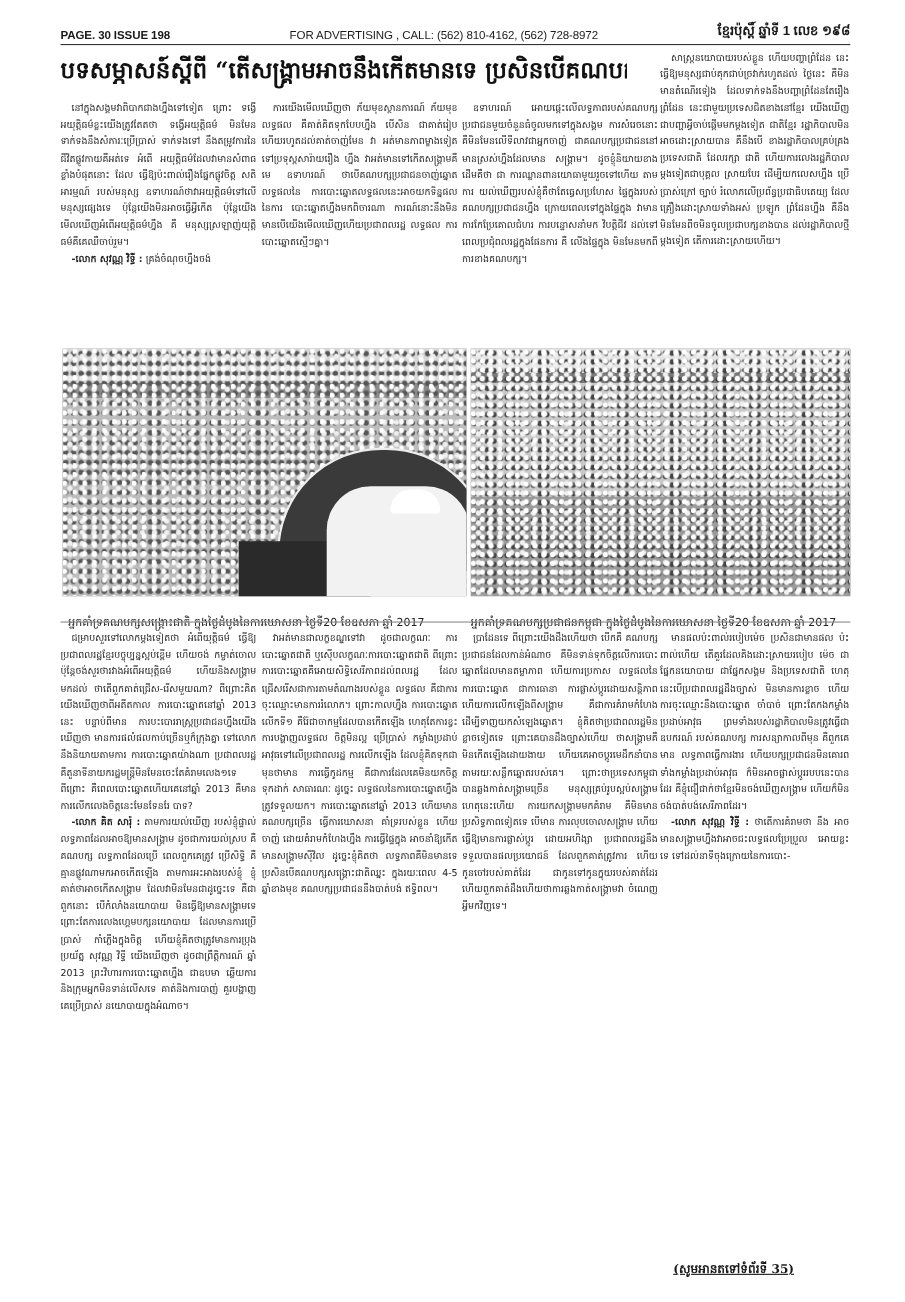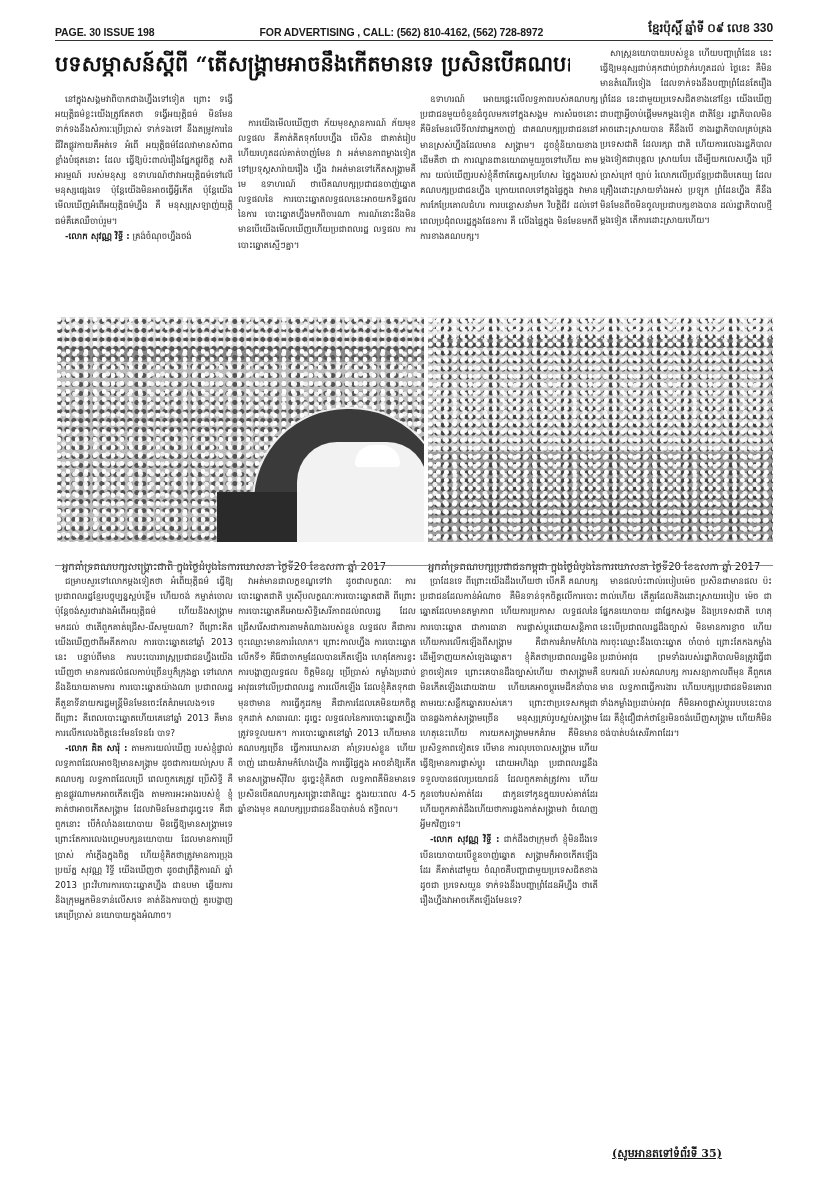--- a/index.html
+++ b/index.html
@@ -2,21 +2,21 @@
 <html><head>
 <meta charset="utf-8">
 <style>
   html, body { margin: 0; padding: 0; background: #ffffff; }
   body { width: 823px; height: 1184px; position: relative; overflow: hidden;
          font-family: "DejaVu Sans", sans-serif; color: #1a1a1a; }
   .header { position: absolute; left: 55px; top: 22px; width: 718px; height: 16px;
             border-bottom: 1.5px solid #333; display: flex; justify-content: space-between;
             align-items: flex-end; font-family: "Liberation Sans", sans-serif; font-weight: bold;
             font-size: 10.5px; letter-spacing: -0.1px; padding-bottom: 2px; gap: 16px; }
-  .header .mid { font-weight: bold; }
+  .header .mid { font-weight: normal; }
   .header .right { font-size: 12px; }
   .headline { position: absolute; left: 55px; top: 44px; width: 515px; height: 40px;
               font-family: "DejaVu Serif", serif; font-weight: bold; font-size: 21px;
               line-height: 40px; white-space: nowrap; overflow: hidden; color: #111; }
   .col { position: absolute; font-size: 8.6px; line-height: 15.2px; text-align: justify;
          color: #222; overflow: hidden; }
   .col p { margin: 0; text-indent: 10px; }
   .speaker { font-weight: bold; }
   .photo { position: absolute; top: 317px; height: 225px; overflow: hidden; background: #777; }
   .caption { position: absolute; top: 560px; font-size: 10px; line-height: 14px; white-space: nowrap;
@@ -43,30 +43,30 @@
             background: #f2f2f2; border-radius: 40px 40px 0 0; }
   .cap { position: absolute; left: 298px; top: 128px; width: 45px; height: 22px; background: #fff;
          border-radius: 20px 20px 4px 4px; }
 </style>
 </head>
 <body>
 
 <div class="header">
   <span>PAGE. 30 ISSUE 198</span>
   <span class="mid">FOR ADVERTISING ,  CALL: (562) 810-4162, (562) 728-8972</span>
-  <span class="right">ខ្មែរប៉ុស្តិ៍ ឆ្នាំទី ០៩  លេខ 330</span>
+  <span class="right">ខ្មែរប៉ុស្តិ៍ ឆ្នាំទី 1  លេខ ១៩៨</span>
 </div>
 
 <div class="headline">បទសម្ភាសន៍ស្ដីពី “តើសង្គ្រាមអាចនឹងកើតមានទេ ប្រសិនបើគណបក្ស...</div>
 
 <div class="col" style="left:55px; top:92px; width:178px; height:222px;">
   <p>នៅក្នុងសង្គមវាពិបាកជាងហ្នឹងទៅទៀត ព្រោះ ទង្វើអយុត្តិធម៌ខ្លះយើងត្រូវតែតថា ទង្វើអយុត្តិធម៌ មិនមែនទាក់ទងនឹងសំភារៈប្រើប្រាស់ ទាក់ទងទៅ នឹងតម្រូវការនៃជីវិតផ្លូវកាយគឺអត់ទេ អំពើ អយុត្តិធម៌ដែលវាមានសំពាធខ្លាំងបំផុតនោះ ដែល ធ្វើឱ្យប៉ះពាល់រឿងផ្នែកផ្លូវចិត្ត សតិអារម្មណ៍ របស់មនុស្ស ឧទាហរណ៍ថាវាអយុត្តិធម៌ទៅលើ មនុស្សផ្សេងទេ ប៉ុន្តែយើងមិនអាចធ្វើអ្វីកើត ប៉ុន្តែយើងមើលឃើញអំពើអយុត្តិធម៌ហ្នឹង គឺ មនុស្សស្រឡាញ់យុត្តិធម៌គឺគេឈឺចាប់រួម។</p>
   <p><span class="speaker">-លោក សុវណ្ណ វិទ្ធី :</span> <span>គ្រង់ចំណុចហ្នឹងចង់</span></p>
 </div>
-<div class="col" style="left:238px; top:92px; width:178px; height:222px;margin-top:24px;">
+<div class="col" style="left:238px; top:92px; width:178px; height:222px;">
   <p>ការយើងមើលឃើញថា ភ័យមុខស្ថានការណ៍ ភ័យមុខលទ្ធផល គឺគាត់គិតទុកបែបហ្នឹង បើសិន ជាគាត់រៀបហើយរហូតដល់គាត់ចាញ់មែន វា អត់មានភាពម្ខាងទៀតទៅប្រទុស្តសារ៉ាយរឿង ហ្នឹង វាអត់មានទៅកើតសង្គ្រាមគឺមេ ឧទាហរណ៍ ថាបើគណបក្សប្រជាជនចាញ់ឆ្នោត លទ្ធផលនៃ ការបោះឆ្នោតលទ្ធផលនេះអាចយកទិន្នផលនៃការ បោះឆ្នោតហ្នឹងមកពិចារណា ការណ៍នោះនឹងមិន មានបើយើងមើលឃើញហើយប្រជាពលរដ្ឋ លទ្ធផល ការបោះឆ្នោតស្មើៗគ្នា។</p>
 </div>
 <div class="col" style="left:420px; top:92px; width:178px; height:222px;">
   <p>ឧទាហរណ៍ អោយផ្ដេះលើលទ្ធភាពរបស់គណបក្ស ប្រជាជនមួយចំនួនធំចូលមកទៅក្នុងសង្គម ការសំរេចនោះ គឺមិនមែនលើទីលាវជាអ្នកចាញ់ ជាគណបក្សប្រជាជននៅមានស្រស់ហ្នឹងដែលមាន សង្គ្រាម។ ដូចខ្ញុំនិយាយខាងដើមគឺថា ជា ការឈ្លានពានយោធាមួយរួចទៅហើយ តាមការ យល់ឃើញរបស់ខ្ញុំគឺថាតែធ្វេសប្រហែស ផ្ទៃក្នុងរបស់ គណបក្សប្រជាជនហ្នឹង ក្រោយពេលទៅក្នុងផ្ទៃក្នុង វាមានការកែប្រែគោលជំហរ ការបន្ទោសនាំមក វិបត្តិជីវ ដល់ទៅពេលប្រជុំពលរដ្ឋក្នុងផែនការ គឺ លើងផ្ទៃក្នុង មិនមែនមកពីការខាងគណបក្ស។</p>
 </div>
 <div class="col" style="left:600px; top:46px; width:172px; height:268px;">
   <p>សាស្ត្រនយោបាយរបស់ខ្លួន ហើយបញ្ហាព្រំដែន នេះធ្វើឱ្យមនុស្សជាប់គុកជាប់ច្រវាក់រហូតដល់ ថ្ងៃនេះ គឺមិនមានតំណើរទៀង ដែលទាក់ទងនឹងបញ្ហាព្រំដែនតែរឿងព្រំដែន នេះជាមួយប្រទេសជិតខាងនៅខ្មែរ យើងឃើញ ជាបញ្ហាអ្វីចាប់ផ្ដើមមកម្ដងទៀត ជាតិខ្មែរ រដ្ឋាភិបាលមិនអាចដោះស្រាយបាន គឺនឹងបើ ខាងរដ្ឋាភិបាលគ្រប់គ្រងប្រទេសជាតិ ដែលរក្សា ជាតិ ហើយការលេងរដ្ឋភិបាលម្ដងទៀតជាបុគ្គល ស្រាយបែរ ដើម្បីយកលេសហ្នឹង ប្រើប្រាស់ក្រៅ ច្បាប់ រំលោភលើប្រព័ន្ធប្រជាធិបតេយ្យ ដែលគ្រឿងដោះស្រាយទាំងអស់ ប្រឡូក ព្រំដែនហ្នឹង គឺនឹងមិនមែនពីចមិនចូលប្រជាបក្សខាងបាន ដល់រដ្ឋាភិបាលថ្មីម្ដងទៀត តើការដោះស្រាយហើយ។</p>
 </div>
 
 <div class="photo" style="left:57px; width:367px;">
@@ -86,19 +86,19 @@
 
 <div class="col" style="left:55px; top:574px; width:178px; height:570px;">
   <p>ជម្រាបសួរទៅលោកម្ដងទៀតថា អំពើយុត្តិធម៌ ធ្វើឱ្យប្រជាពលរដ្ឋខ្មែរបច្ចុប្បន្នស្អប់ខ្ពើម ហើយចង់ កម្ចាត់ចោល ប៉ុន្តែចង់សួរថារវាងអំពើអយុត្តិធម៌ ហើយនិងសង្គ្រាមមកដល់ ថាតើពួកគាត់ជ្រើស-រើសមួយណា? ពីព្រោះគិតយើងឃើញថាពីអតីតកាល ការបោះឆ្នោតនៅឆ្នាំ 2013 នេះ បន្ទាប់ពីមាន ការបះបោររាស្ត្រប្រជាជនហ្នឹងយើងឃើញថា មានការផលំផលកាប់ច្រើនឬក៏ក្រុងគ្នា ទៅលោក នឹងនិយាយតាមការ ការបោះឆ្នោតយ៉ាងណា ប្រជាពលរដ្ឋ គឺតួនាទីនាយករដ្ឋមន្ត្រីមិនមែនចេះតែគំរាមលេង១ទេ ពីព្រោះ គឺពេលបោះឆ្នោតហើយគេនៅឆ្នាំ 2013 គឺមានការលើកលេងចិត្តនេះមែនទែនរែ បាទ?</p>
   <p><span class="speaker">-លោក គិត សារ៉ុ :</span> <span>តាមការយល់ឃើញ របស់ខ្ញុំផ្ទាល់ លទ្ធភាពដែលអាចឱ្យមានសង្គ្រាម ដូចជាការយល់ស្រប គឺគណបក្ស លទ្ធភាពដែលប្រើ ពេលពួកគេត្រូវ ប្រើសិទ្ធិ គឺគ្មានផ្លូវណាមកអាចកើតឡើង តាមការអះអាងរបស់ខ្ញុំ ខ្ញុំគាត់ថាអាចកើតសង្គ្រាម ដែលវាមិនមែនជាដូច្នេះទេ គឺជាពួកនោះ បើកំលាំងនយោបាយ មិនធ្វើឱ្យមានសង្គ្រាមទេ ព្រោះតែការលេងហ្គេមបក្សនយោបាយ ដែលមានការប្រើប្រាស់ កាំភ្លើងក្នុងចិត្ត ហើយខ្ញុំគិតថាត្រូវមានការប្រុងប្រយ័ត្ន សុវណ្ណ វិទ្ធី យើងឃើញថា ដូចជាព្រឹត្តិការណ៍ ឆ្នាំ 2013 ព្រះវិហារការបោះឆ្នោតហ្នឹង ជាឧបមា ឆ្លើយការនិងក្រុមអ្នកមិនទាន់លើសទេ គាត់និងការបាញ់ គួរបង្ហាញ គេប្រើប្រាស់ នយោបាយក្នុងអំណាច។</span></p>
 </div>
 <div class="col" style="left:238px; top:574px; width:178px; height:570px;">
   <p>វាអត់មានជាលក្ខខណ្ឌទៅវា ដូចជាលក្ខណៈ ការបោះឆ្នោតជាតិ ឬស៊ើបលក្ខណៈការបោះឆ្នោតជាតិ ពីព្រោះការបោះឆ្នោតគឺអោយសិទ្ធិសេរីភាពដល់ពលរដ្ឋ ដែលជ្រើសរើសជាការតាមតំណាងរបស់ខ្លួន លទ្ធផល គឺជាការចុះឈ្មោះមានការរំលោភ។ ព្រោះកាលហ្នឹង ការបោះឆ្នោតលើកទី១ គឺរ៉ែជាចាកម្មដែលបានកើតឡើង ហេតុតែការខ្វះការបង្ហាញលទ្ធផល ចិត្តមិនល្អ ប្រើប្រាស់ កម្លាំងប្រដាប់អាវុធទៅលើប្រជាពលរដ្ឋ ការលើកឡើង ដែលខ្ញុំគិតទុកជាមុនថាមាន ការធ្វើកូដកម្ម គឺជាការដែលគេមិនយកចិត្តទុកដាក់ សាធារណៈ ដូច្នេះ លទ្ធផលនៃការបោះឆ្នោតហ្នឹង ត្រូវទទួលយក។ ការបោះឆ្នោតនៅឆ្នាំ 2013 ហើយមានគណបក្សច្រើន ធ្វើការឃោសនា គាំទ្ររបស់ខ្លួន ហើយចាញ់ ដោយគំរាមកំហែងហ្នឹង ការធ្វើផ្ទៃក្នុង អាចនាំឱ្យកើតមានសង្គ្រាមស៊ីវិល ដូច្នេះខ្ញុំគិតថា លទ្ធភាពគឺមិនមានទេ ប្រសិនបើគណបក្សសង្គ្រោះជាតិឈ្នះ ក្នុងរយៈពេល 4-5 ឆ្នាំខាងមុខ គណបក្សប្រជាជននឹងបាត់បង់ ឥទ្ធិពល។</p>
 </div>
 <div class="col" style="left:420px; top:574px; width:178px; height:590px;">
   <p>ប្រាដែនទេ ពីព្រោះយើងដឹងហើយថា បើកគឺ គណបក្សប្រជាជនដែលកាន់អំណាច គឺមិនទាន់ទុកចិត្តលើការបោះឆ្នោតដែលមានតម្លាភាព ហើយការប្រកាស លទ្ធផលនៃការបោះឆ្នោត ជាការធានា ការផ្លាស់ប្ដូរដោយសន្តិភាព ហើយការលើកឡើងពីសង្គ្រាម គឺជាការគំរាមកំហែង ដើម្បីទាញយកសំឡេងឆ្នោត។ ខ្ញុំគិតថាប្រជាពលរដ្ឋមិនខ្លាចទៀតទេ ព្រោះគេបានដឹងច្បាស់ហើយ ថាសង្គ្រាមគឺមិនកើតឡើងដោយងាយ ហើយគេអាចប្ដូរមេដឹកនាំបាន តាមរយៈសន្លឹកឆ្នោតរបស់គេ។ ព្រោះថាប្រទេសកម្ពុជាបានឆ្លងកាត់សង្គ្រាមច្រើន មនុស្សគ្រប់រូបស្អប់សង្គ្រាម ហេតុនេះហើយ ការយកសង្គ្រាមមកគំរាម គឺមិនមានប្រសិទ្ធភាពទៀតទេ បើមាន ការលុបចោលសង្គ្រាម ហើយធ្វើឱ្យមានការផ្លាស់ប្ដូរ ដោយអហិង្សា ប្រជាពលរដ្ឋនឹងទទួលបានផលប្រយោជន៍ ដែលពួកគាត់ត្រូវការ ហើយកូនចៅរបស់គាត់ដែរ ជាកូនទៅកូនក្នុយរបស់គាត់ដែរ ហើយពួកគាត់ដឹងហើយថាការឆ្លងកាត់សង្គ្រាមវា ចំណេញអ្វីមកវិញទេ។</p>
-  <p><span class="speaker">-លោក សុវណ្ណ វិទ្ធី :</span> <span>ជាក់ដឹងថាក្រុមថាំ ខ្ញុំមិនដឹងទេ បើនយោបាយបើខ្លួនចាញ់ឆ្នោត សង្គ្រាមក៏អាចកើតឡើងដែរ គឺគាត់ដៅមួយ ចំណុចគឺបញ្ហាជាមួយប្រទេសជិតខាង ដូចជា ប្រទេសយួន ទាក់ទងនឹងបញ្ហាព្រំដែនអីហ្នឹង ថាតើរឿងហ្នឹងវាអាចកើតឡើងមែនទេ?</span></p>
 </div>
 <div class="col" style="left:600px; top:574px; width:172px; height:566px;">
   <p>មានផលប៉ះពាល់របៀបម៉េច ប្រសិនជាមានផល ប៉ះពាល់ហើយ តើគួរដែលគិងដោះស្រាយរបៀប ម៉េច ជាផ្នែកនយោបាយ ជាផ្នែកសង្គម និងប្រទេសជាតិ ហេតុនេះបើប្រជាពលរដ្ឋដឹងច្បាស់ មិនមានការខ្លាច ហើយការចុះឈ្មោះនឹងបោះឆ្នោត ចាំបាច់ ព្រោះតែកងកម្លាំងប្រដាប់អាវុធ ព្រមទាំងរបស់រដ្ឋាភិបាលមិនត្រូវធ្វើជាឧបករណ៍ របស់គណបក្ស ការសន្យាកាលពីមុន គឺពួកគេមាន លទ្ធភាពធ្វើការងារ ហើយបក្សប្រជាជនមិនគោរព ទាំងកម្លាំងប្រដាប់អាវុធ ក៏មិនអាចផ្លាស់ប្ដូររបបនេះបានដែរ គឺខ្ញុំជឿជាក់ថាខ្មែរមិនចង់ឃើញសង្គ្រាម ហើយក៏មិនចង់បាត់បង់សេរីភាពដែរ។</p>
+  <p><span class="speaker">-លោក សុវណ្ណ វិទ្ធី :</span> <span>ថាតើការគំរាមថា នឹង អាចមានសង្គ្រាមហ្នឹងវាអាចជះលទ្ធផលប្រែប្រួល អោយខ្លះទេ ទៅដល់នាទីចុងក្រោយនៃការបោះ-</span></p>
 </div>
 
 <div class="continued">(សូមអានតទៅទំព័រទី 35)</div>
 
 </body></html>

